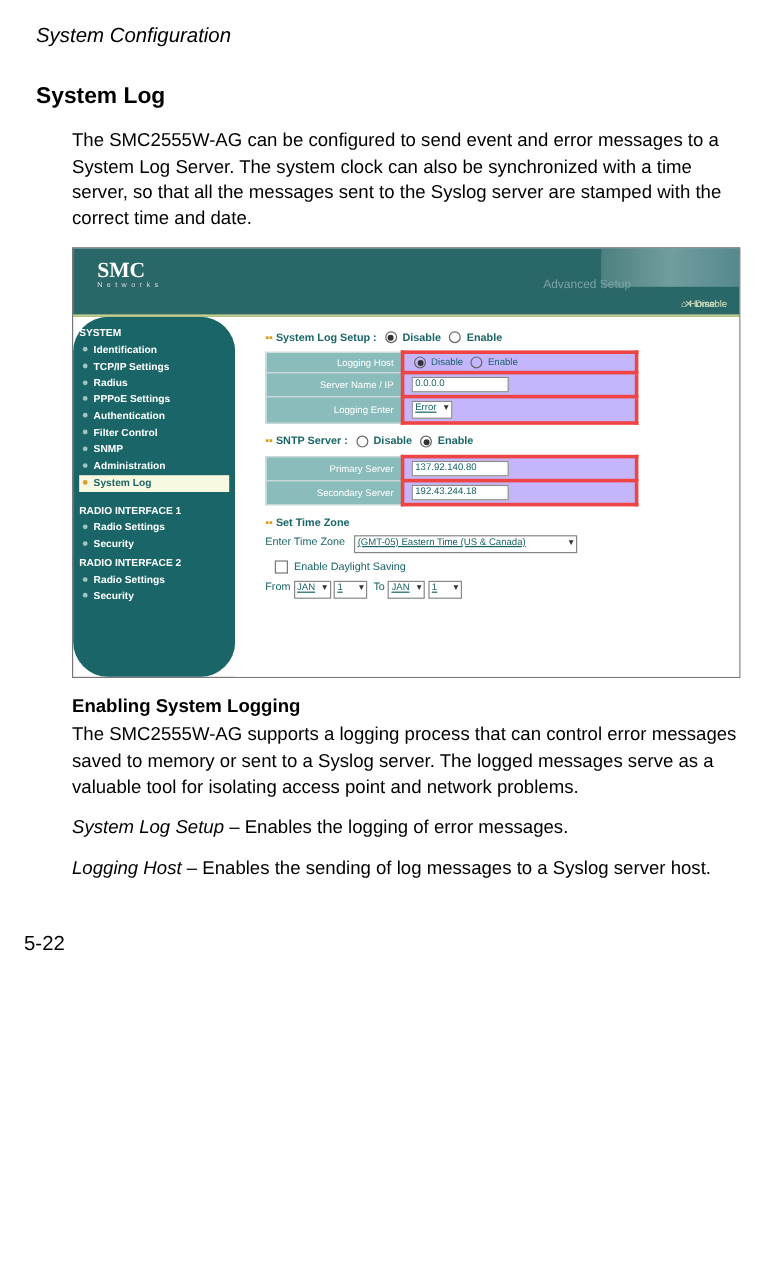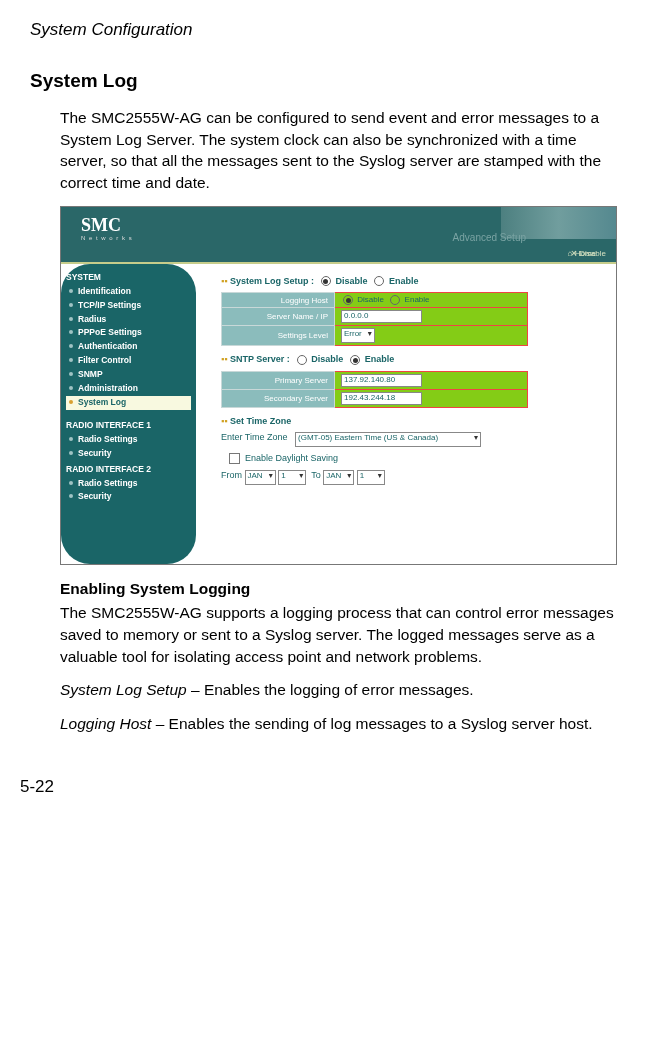--- a/index.html
+++ b/index.html
@@ -173,22 +173,22 @@
   .ss-table td.lbl {
     background: #8bbcbc;
     color: #fff;
     font-size: 8px;
     padding: 2px 6px;
     border: 1px solid #c8d8d8;
     text-align: right;
     width: 100px;
   }
   .ss-table td.val {
-    background: #84cc16;
-    border: 1px solid #ef4444;
+    background: #c4b5fd;
+    border: 3px solid #ef4444;
     padding: 2px 6px;
     font-size: 8px;
     color: #1a6567;
     width: 180px;
   }
   .txt-input {
     border: 1px solid #888;
     font-size: 8px;
     padding: 0 2px;
     width: 75px;
@@ -197,20 +197,21 @@
     background: #fff;
   }
   .sel-input {
     border: 1px solid #888;
     font-size: 8px;
     padding: 0 12px 0 2px;
     height: 13px;
     display: inline-block;
     background: #fff;
     position: relative;
+    text-decoration: underline;
   }
   .sel-input:after {
     content: "▾";
     position: absolute;
     right: 2px;
     top: 0;
     font-size: 8px;
     color: #333;
   }
   .checkbox {
@@ -295,21 +296,21 @@
           <td class="val">
             <span class="radio-dot sel"></span> <span>Disable</span>
             &nbsp;<span class="radio-dot"></span> <span>Enable</span>
           </td>
         </tr>
         <tr>
           <td class="lbl">Server Name / IP</td>
           <td class="val"><span class="txt-input">0.0.0.0</span></td>
         </tr>
         <tr>
-          <td class="lbl">Settings Level</td>
+          <td class="lbl">Logging Enter</td>
           <td class="val"><span class="sel-input">Error</span></td>
         </tr>
       </tbody>
         </table>
 
       <div class="sc-row">
         <span class="sq" style="color:#d0a020">▪▪</span>
         <b>SNTP Server  :</b>&nbsp;
         <span class="radio-dot"></span> <b>Disable</b>
         &nbsp;<span class="radio-dot sel"></span> <b>Enable</b>

